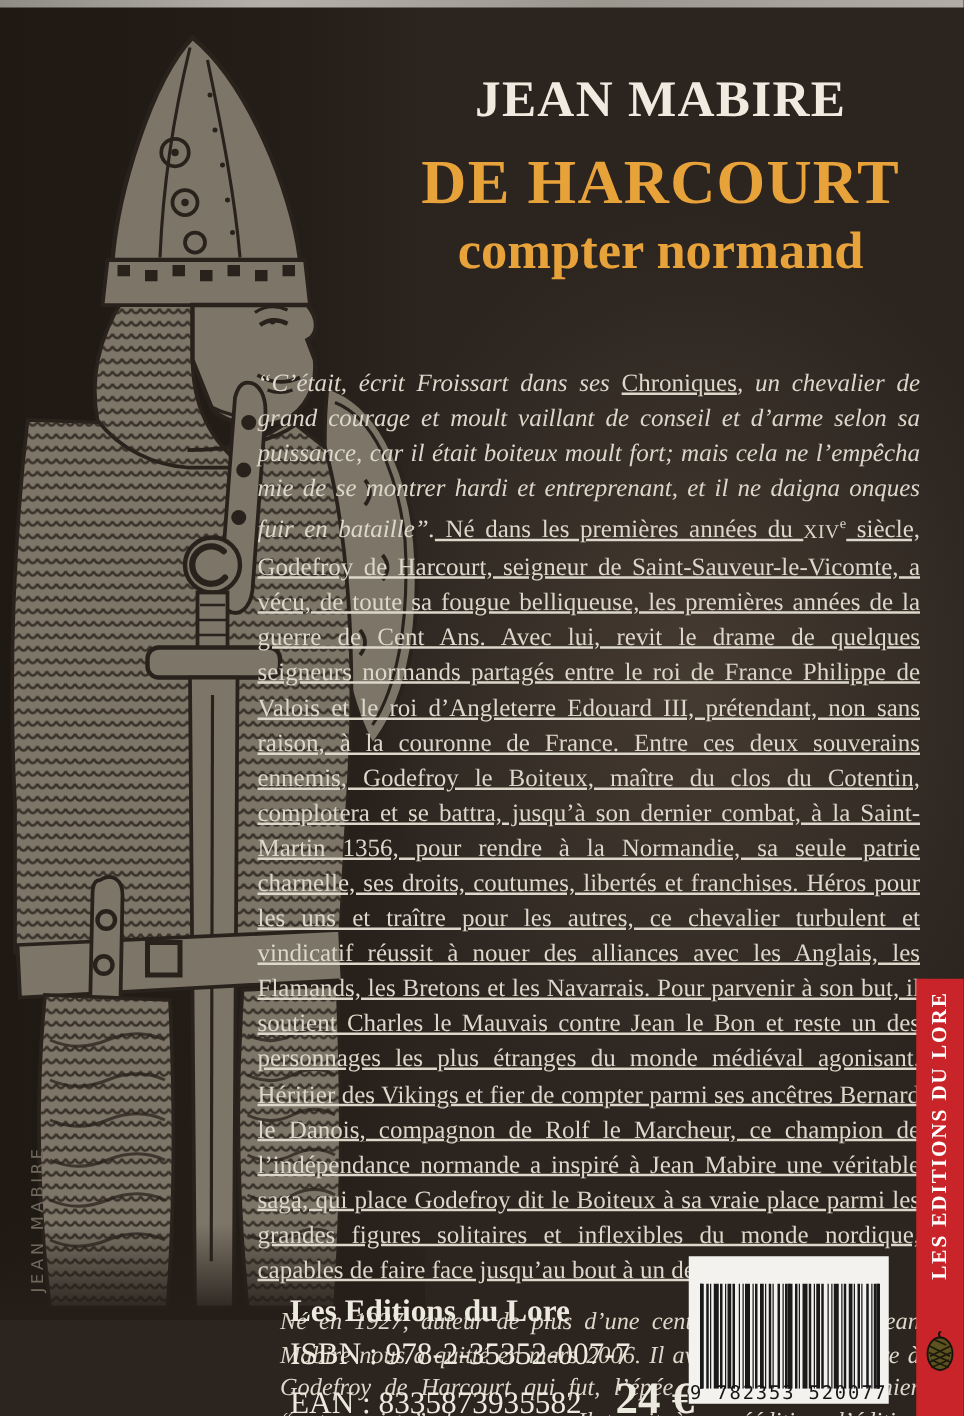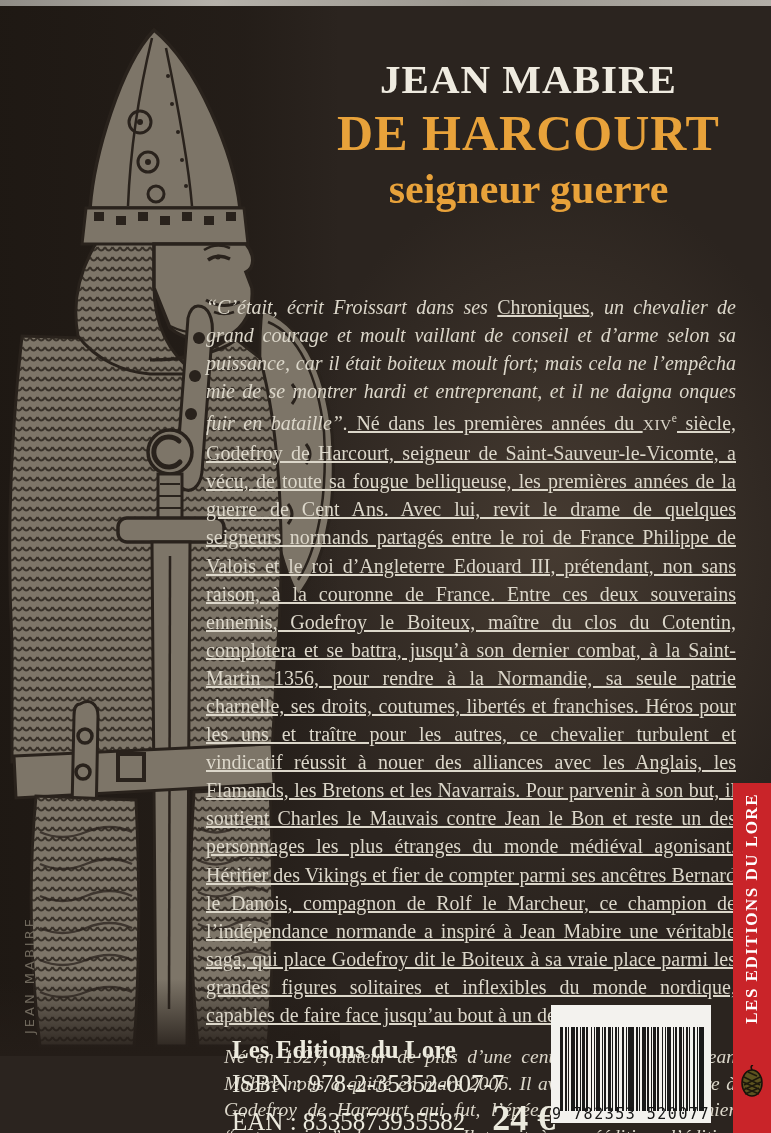--- a/index.html
+++ b/index.html
@@ -154,22 +154,22 @@
     <rect x="20" y="780" width="260" height="270" fill="url(#mail)" clip-path="url(#legsC)" opacity="0.85"></rect>
     <path d="M40,828 q22,10 46,0 t46,0 M40,860 q22,10 46,0 t46,0 M40,892 q22,10 46,0 t46,0 M40,924 q22,10 46,0 t46,0 M40,956 q22,10 46,0 t46,0 M40,988 q22,10 46,0 t46,0 M198,824 q18,9 36,0 t34,0 M198,856 q18,9 36,0 t34,0 M198,888 q18,9 36,0 t34,0 M198,920 q18,9 36,0 t34,0 M198,952 q18,9 36,0 t34,0 M198,984 q18,9 36,0 t34,0" fill="none" stroke="#29221c" stroke-width="2.4" opacity="0.75" clip-path="url(#legsC)"></path>
   </g>
 
   <rect x="0" y="975" width="340" height="77" fill="url(#fadeB)"></rect>
   <text x="34" y="1030" transform="rotate(-90 34 1030)" fill="#6f685c" font-size="13" letter-spacing="3" font-family="DejaVu Sans, sans-serif">JEAN MABIRE</text>
 </svg>
 
 <div class="header">
   <div class="author">JEAN MABIRE</div>
-  <div class="title" style="margin-top:4px">DE HARCOURT</div>
-  <div class="subtitle">seigneur guerre</div>
+  <div class="title" style="margin-top:16px">DE HARCOURT</div>
+  <div class="subtitle">compter normand</div>
 </div>
 
 <div class="textcol">
   <div class="blurb"><span class="i">“C’était, écrit Froissart dans ses </span><span class="r">Chroniques</span><span class="i">, un chevalier de grand courage et moult vaillant de conseil et d’arme selon sa puissance, car il était boiteux moult fort; mais cela ne l’empêcha mie de se montrer hardi et entreprenant, et il ne daigna onques fuir en bataille”.</span><span class="r"> Né dans les premières années du </span><span class="sc">xiv</span><span class="sup">e</span><span class="r"> siècle, Godefroy de Harcourt, seigneur de Saint-Sauveur-le-Vicomte, a vécu, de toute sa fougue belliqueuse, les premières années de la guerre de Cent Ans. Avec lui, revit le drame de quelques seigneurs normands partagés entre le roi de France Philippe de Valois et le roi d’Angleterre Edouard III, prétendant, non sans raison, à la couronne de France. Entre ces deux souverains ennemis, Godefroy le Boiteux, maître du clos du Cotentin, complotera et se battra, jusqu’à son dernier combat, à la Saint-Martin 1356, pour rendre à la Normandie, sa seule patrie charnelle, ses droits, coutumes, libertés et franchises. Héros pour les uns et traître pour les autres, ce chevalier turbulent et vindicatif réussit à nouer des alliances avec les Anglais, les Flamands, les Bretons et les Navarrais. Pour parvenir à son but, il soutient Charles le Mauvais contre Jean le Bon et reste un des personnages les plus étranges du monde médiéval agonisant. Héritier des Vikings et fier de compter parmi ses ancêtres Bernard le Danois, compagnon de Rolf le Marcheur, ce champion de l’indépendance normande a inspiré à Jean Mabire une véritable saga, qui place Godefroy dit le Boiteux à sa vraie place parmi les grandes figures solitaires et inflexibles du monde nordique, capables de faire face jusqu’au bout à un destin tragique.</span></div>
   <div class="note">
     <p>Né en 1927, auteur de plus d’une centaine d’ouvrages, Jean Mabire nous a quitté en mars 2006. Il avait consacré ce livre à Godefroy de Harcourt qui fut, l’épée à la main, le premier “autonomiste” du royaume. Il tenait à sa réédition, l’édition originale étant parue en 1980.</p>
 
   </div>
 </div>
 

